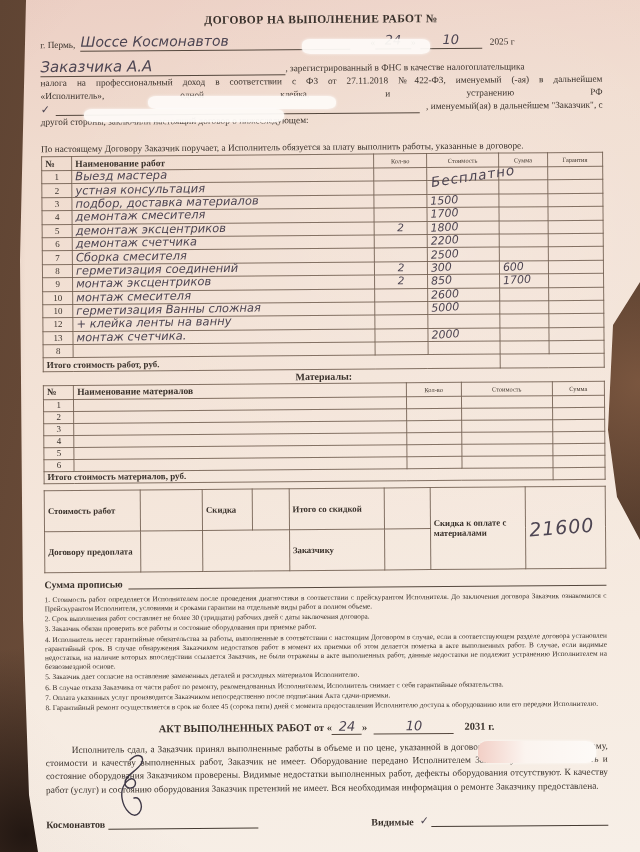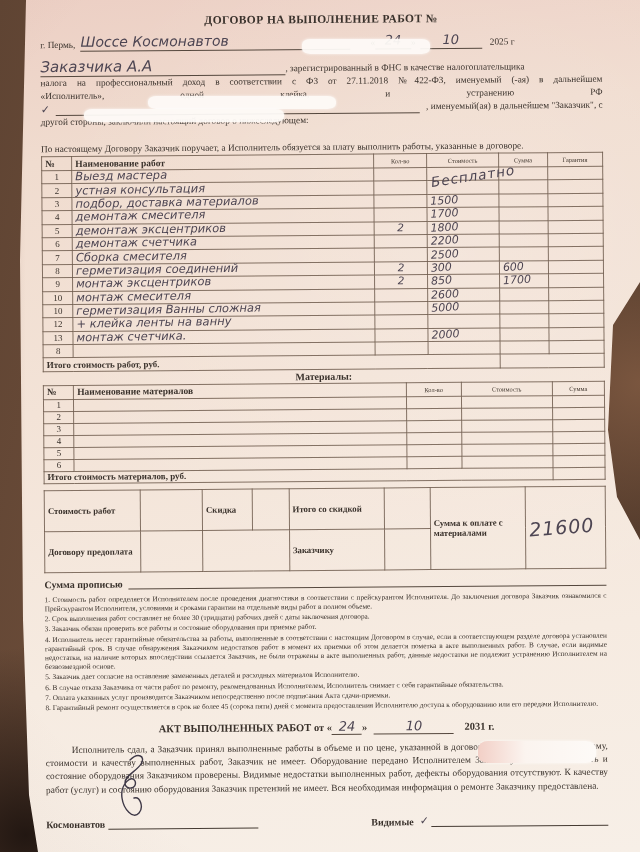--- a/index.html
+++ b/index.html
@@ -333,21 +333,21 @@
         <col style="width:79px">
       </colgroup>
     <tbody>
         <tr>
       <td>Стоимость работ</td>
       <td class="val"></td>
       <td>Скидка</td>
       <td class="val"></td>
       <td>Итого со скидкой</td>
       <td class="val"></td>
-      <td rowspan="2">Сумма к оплате с материалами</td>
+      <td rowspan="2">Скидка к оплате с материалами</td>
       <td rowspan="2" class="val"><span class="hw big-hw">21600</span></td>
     </tr>
     <tr>
       <td>Договору предоплата</td>
       <td class="val"></td>
       <td colspan="2" class="val"></td>
       <td>Заказчику</td>
       <td class="val"></td>
     </tr>
   </tbody>

